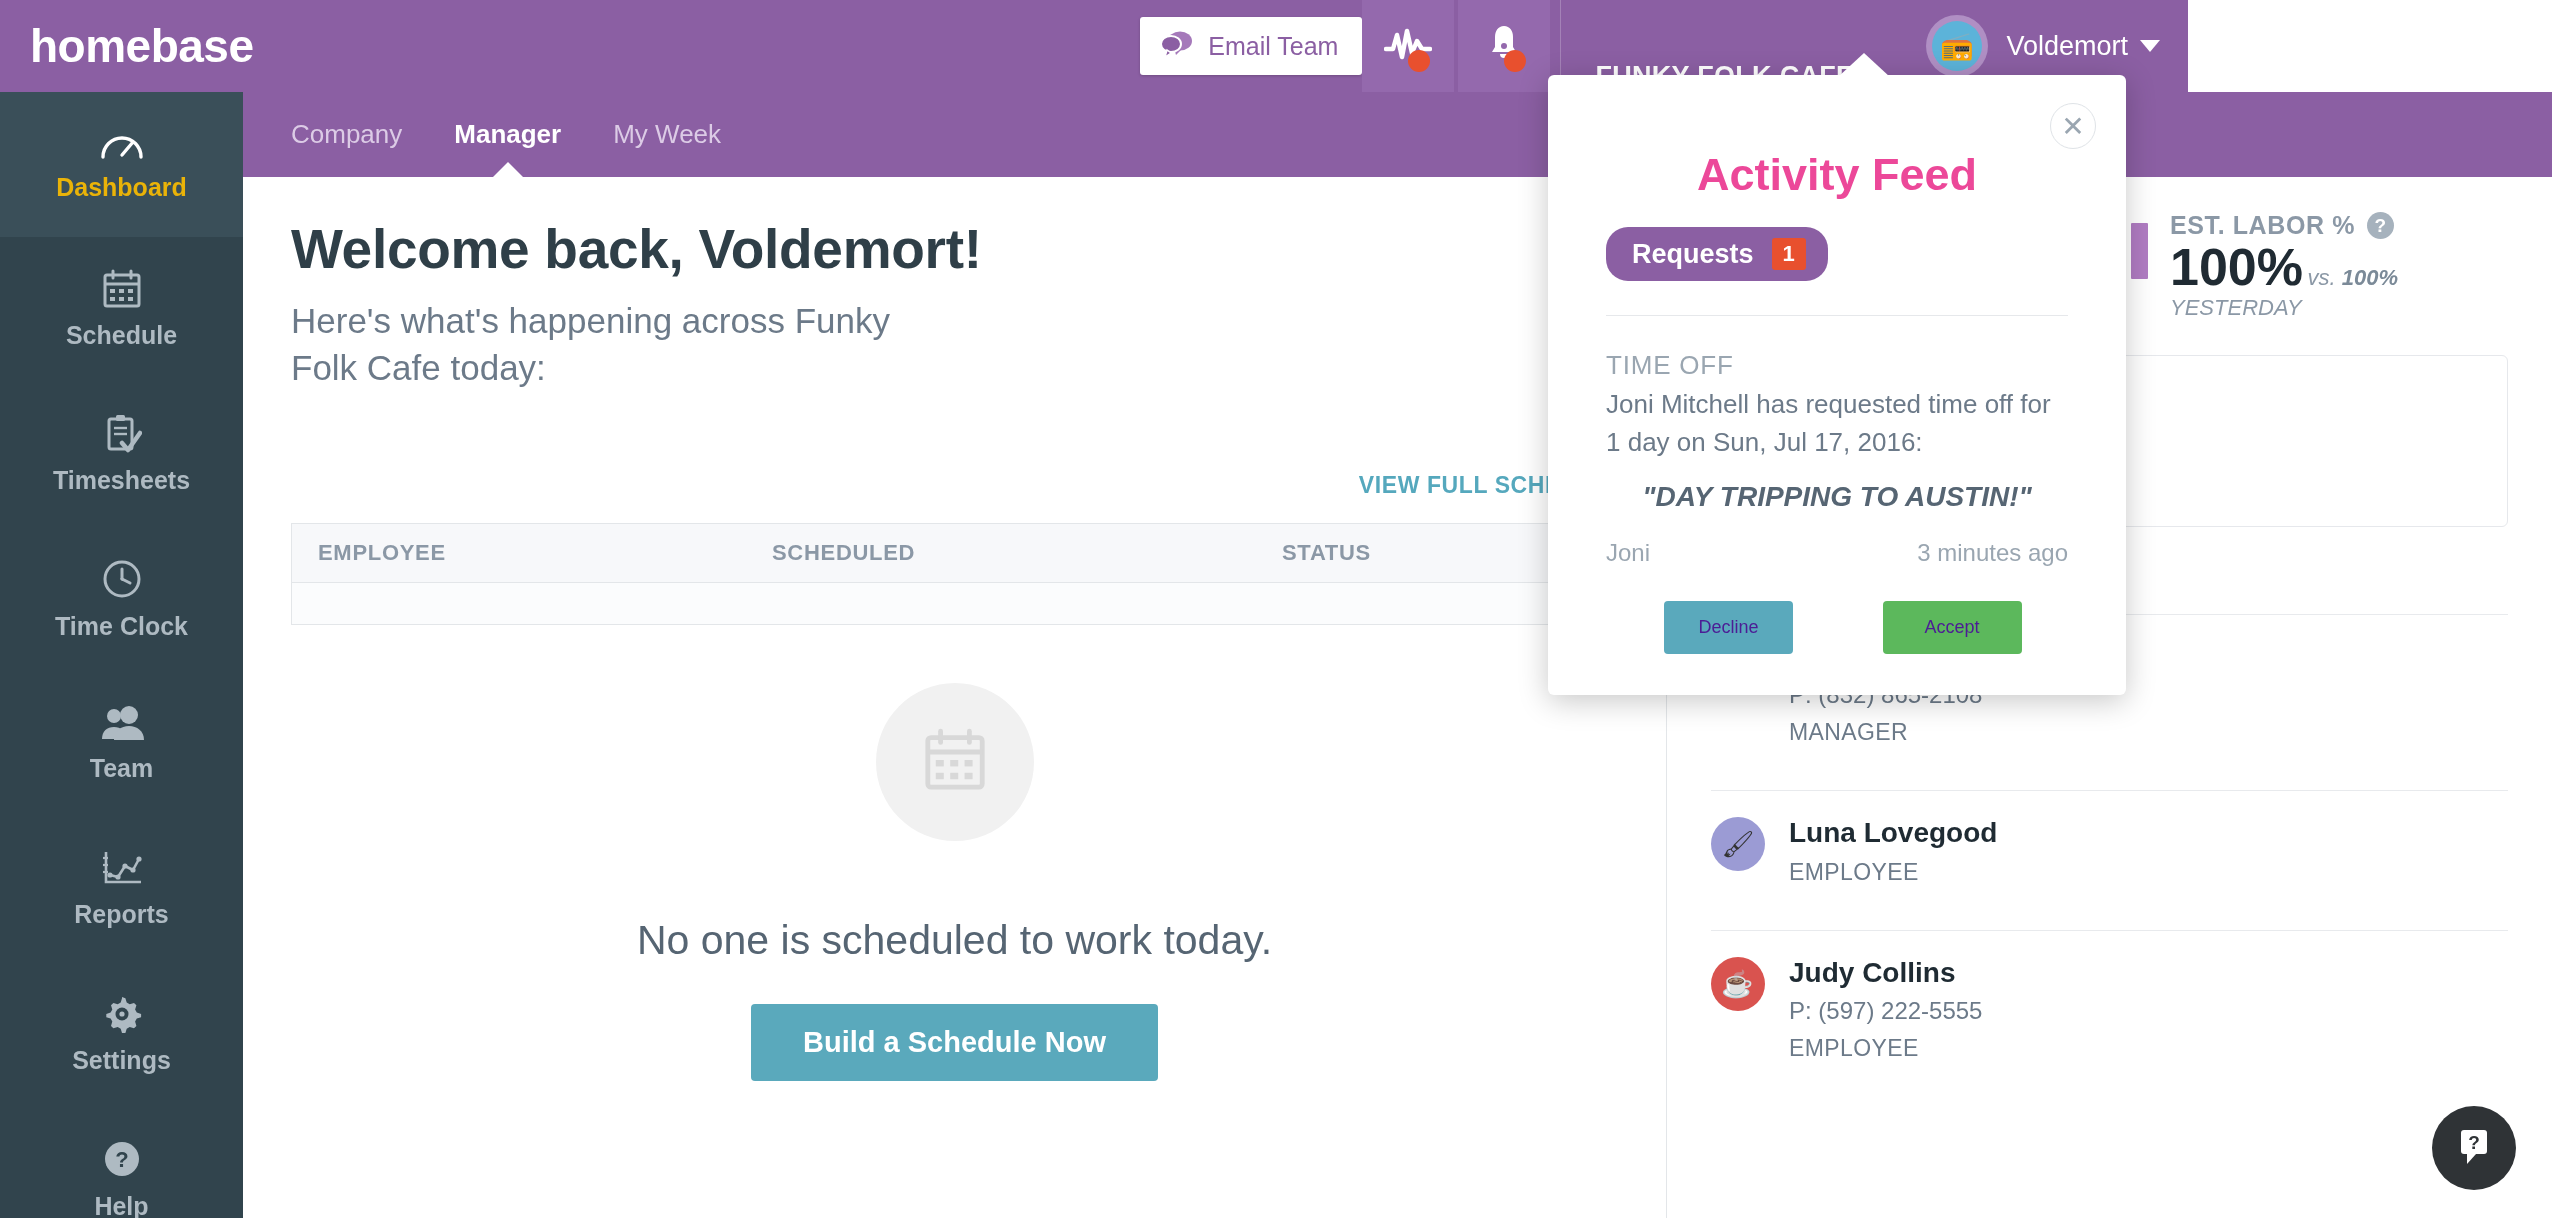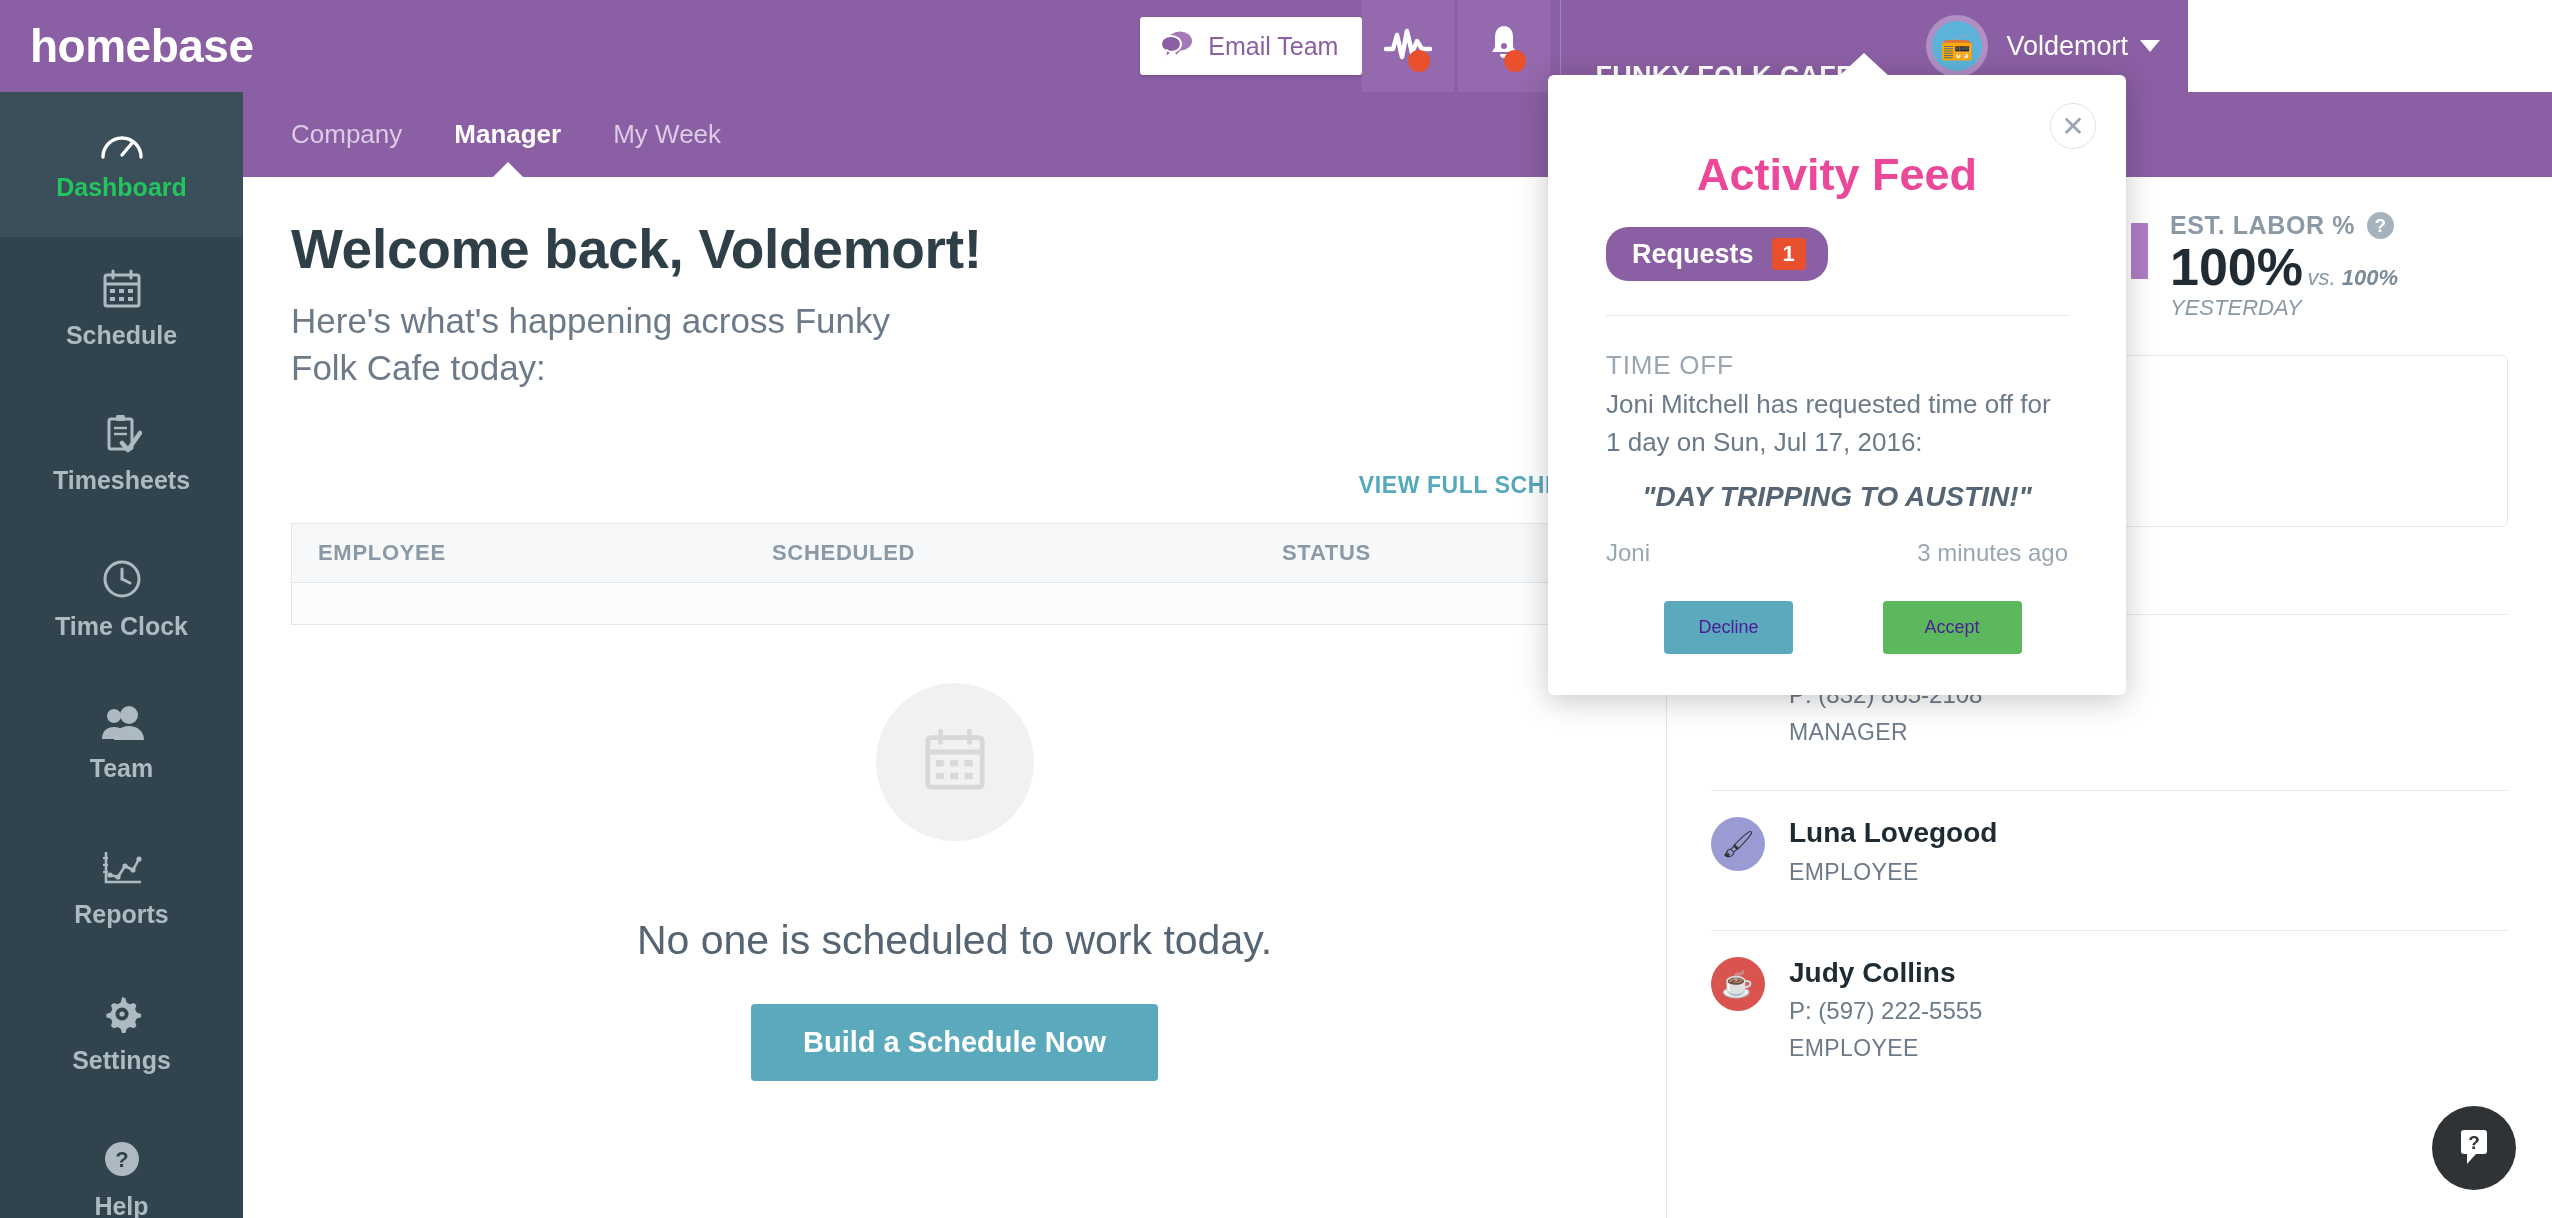--- a/index.html
+++ b/index.html
@@ -94,21 +94,21 @@
   }
   .side-item {
     height: 145px;
     display: flex; flex-direction: column;
     align-items: center; justify-content: center;
     gap: 12px;
     color: #aebac2; cursor: pointer;
   }
   .side-item.active { background: #3a4f59; color: #ffffff; }
   .side-item .s-label { font-size: 25px; font-weight: bold; }
-  .side-item.active .s-label { color:#22c55e; }
+  .side-item.active .s-label { color:#eab308; }
   .side-item svg { display: block; }
 
   
   .navtabs {
     position: absolute; top: 92px; left: 243px;
     width: 2309px; height: 85px;
     background: #8b5fa3;
     display: flex; align-items: center;
     padding-left: 22px;
     z-index: 20;

